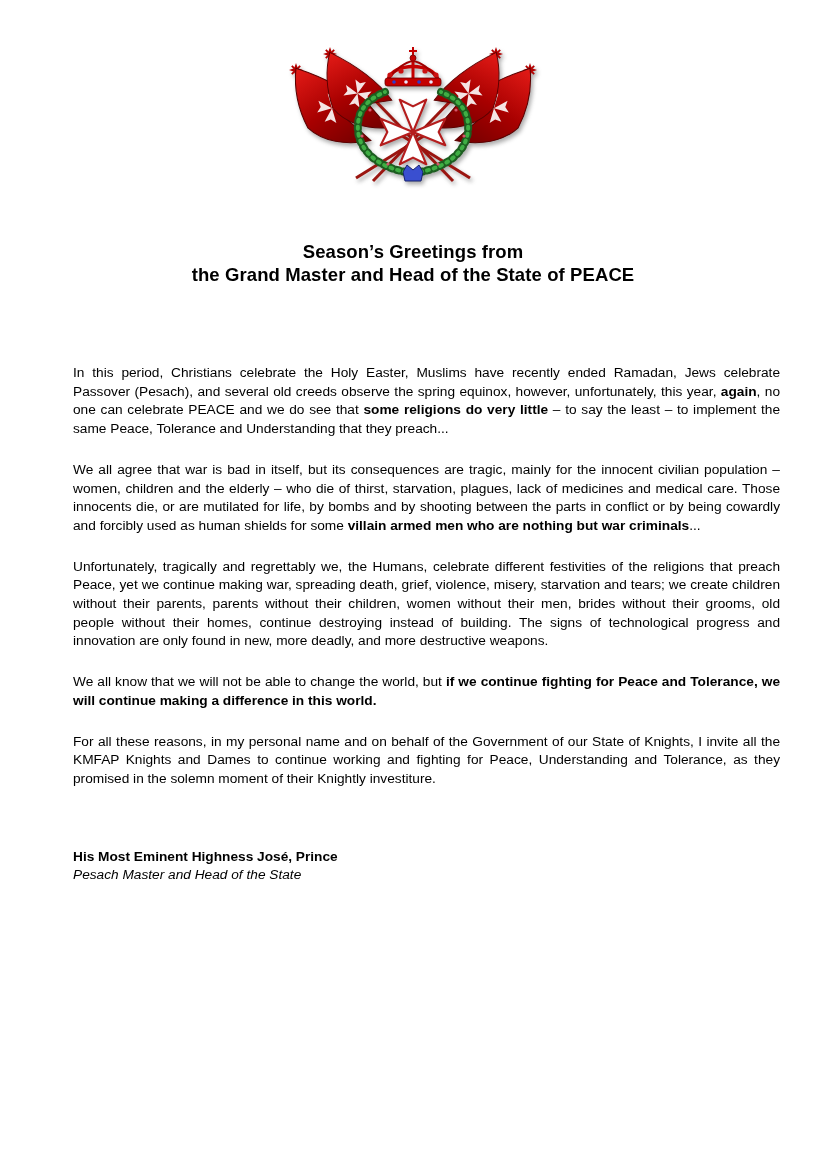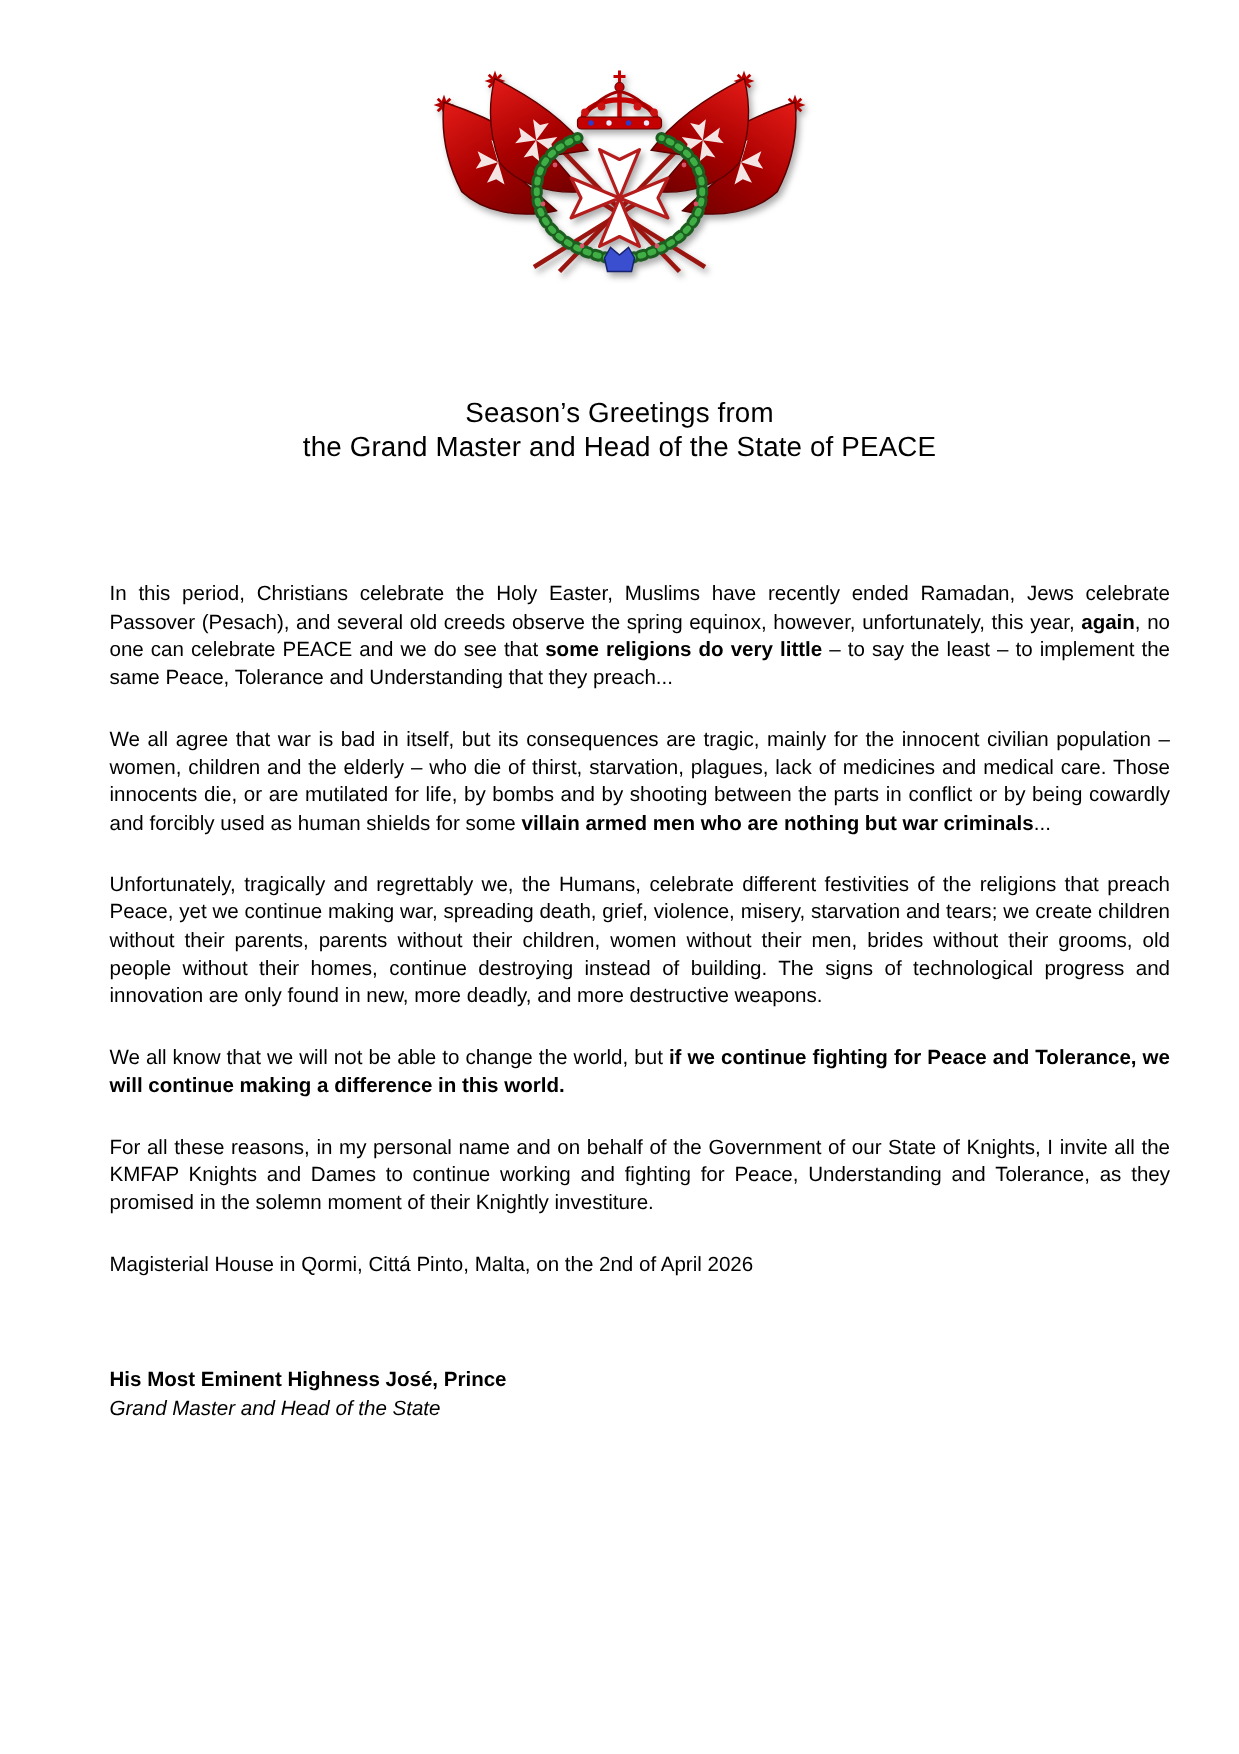--- a/index.html
+++ b/index.html
@@ -14,25 +14,25 @@
     overflow: hidden;
   }
   .emblem-wrap {
     padding-top: 46px;
     text-align: center;
   }
   .emblem-wrap svg {
     filter: drop-shadow(2px 3px 2px rgba(70,70,70,0.45));
   }
   .doc-title {
-    margin: 72px 0 0 0;
+    margin: 50px 0 0 0;
     text-align: center;
     font-size: 18.5px;
     line-height: 23px;
-    font-weight: normal;
+    font-weight: bold;
     letter-spacing: 0.1px;
   }
   .content {
     padding: 62px 46px 0 73px;
     font-size: 13.7px;
     line-height: 18.7px;
   }
   .para {
     margin: 16px 0 22px 0;
     text-align: justify;
@@ -136,21 +136,20 @@
 
   <div class="content">
     <div>
         <p class="para"><span>In this period, Christians celebrate the Holy Easter, Muslims have recently ended Ramadan, Jews celebrate Passover (Pesach), and several old creeds observe the spring equinox, however, unfortunately, this year, </span><b>again</b><span>, no one can celebrate PEACE and we do see that </span><b>some religions do very little</b><span> – to say the least – to implement the same Peace, Tolerance and Understanding that they preach...</span></p>
         <p class="para"><span>We all agree that war is bad in itself, but its consequences are tragic, mainly for the innocent civilian population – women, children and the elderly – who die of thirst, starvation, plagues, lack of medicines and medical care. Those innocents die, or are mutilated for life, by bombs and by shooting between the parts in conflict or by being cowardly and forcibly used as human shields for some </span><b>villain armed men who are nothing but war criminals</b><span>...</span></p>
         <p class="para"><span>Unfortunately, tragically and regrettably we, the Humans, celebrate different festivities of the religions that preach Peace, yet we continue making war, spreading death, grief, violence, misery, starvation and tears; we create children without their parents, parents without their children, women without their men, brides without their grooms, old people without their homes, continue destroying instead of building. The signs of technological progress and innovation are only found in new, more deadly, and more destructive weapons.</span></p>
         <p class="para"><span>We all know that we will not be able to change the world, but </span><b>if we continue fighting for Peace and Tolerance, we will continue making a difference in this world.</b></p>
         <p class="para"><span>For all these reasons, in my personal name and on behalf of the Government of our State of Knights, I invite all the KMFAP Knights and Dames to continue working and fighting for Peace, Understanding and Tolerance, as they promised in the solemn moment of their Knightly investiture.</span></p>
       </div>
 
-    <p class="dateline">Magisterial House in Qormi, Cittá Pinto, Malta, on the 2nd of April 2026</p>
 
     <div class="signature">
       <p class="sig-name">His Most Eminent Highness José, Prince</p>
-      <p class="sig-title">Grand Master and Head of the State</p>
+      <p class="sig-title">Pesach Master and Head of the State</p>
     </div>
   </div>
 
 </div>
 
 </body></html>

